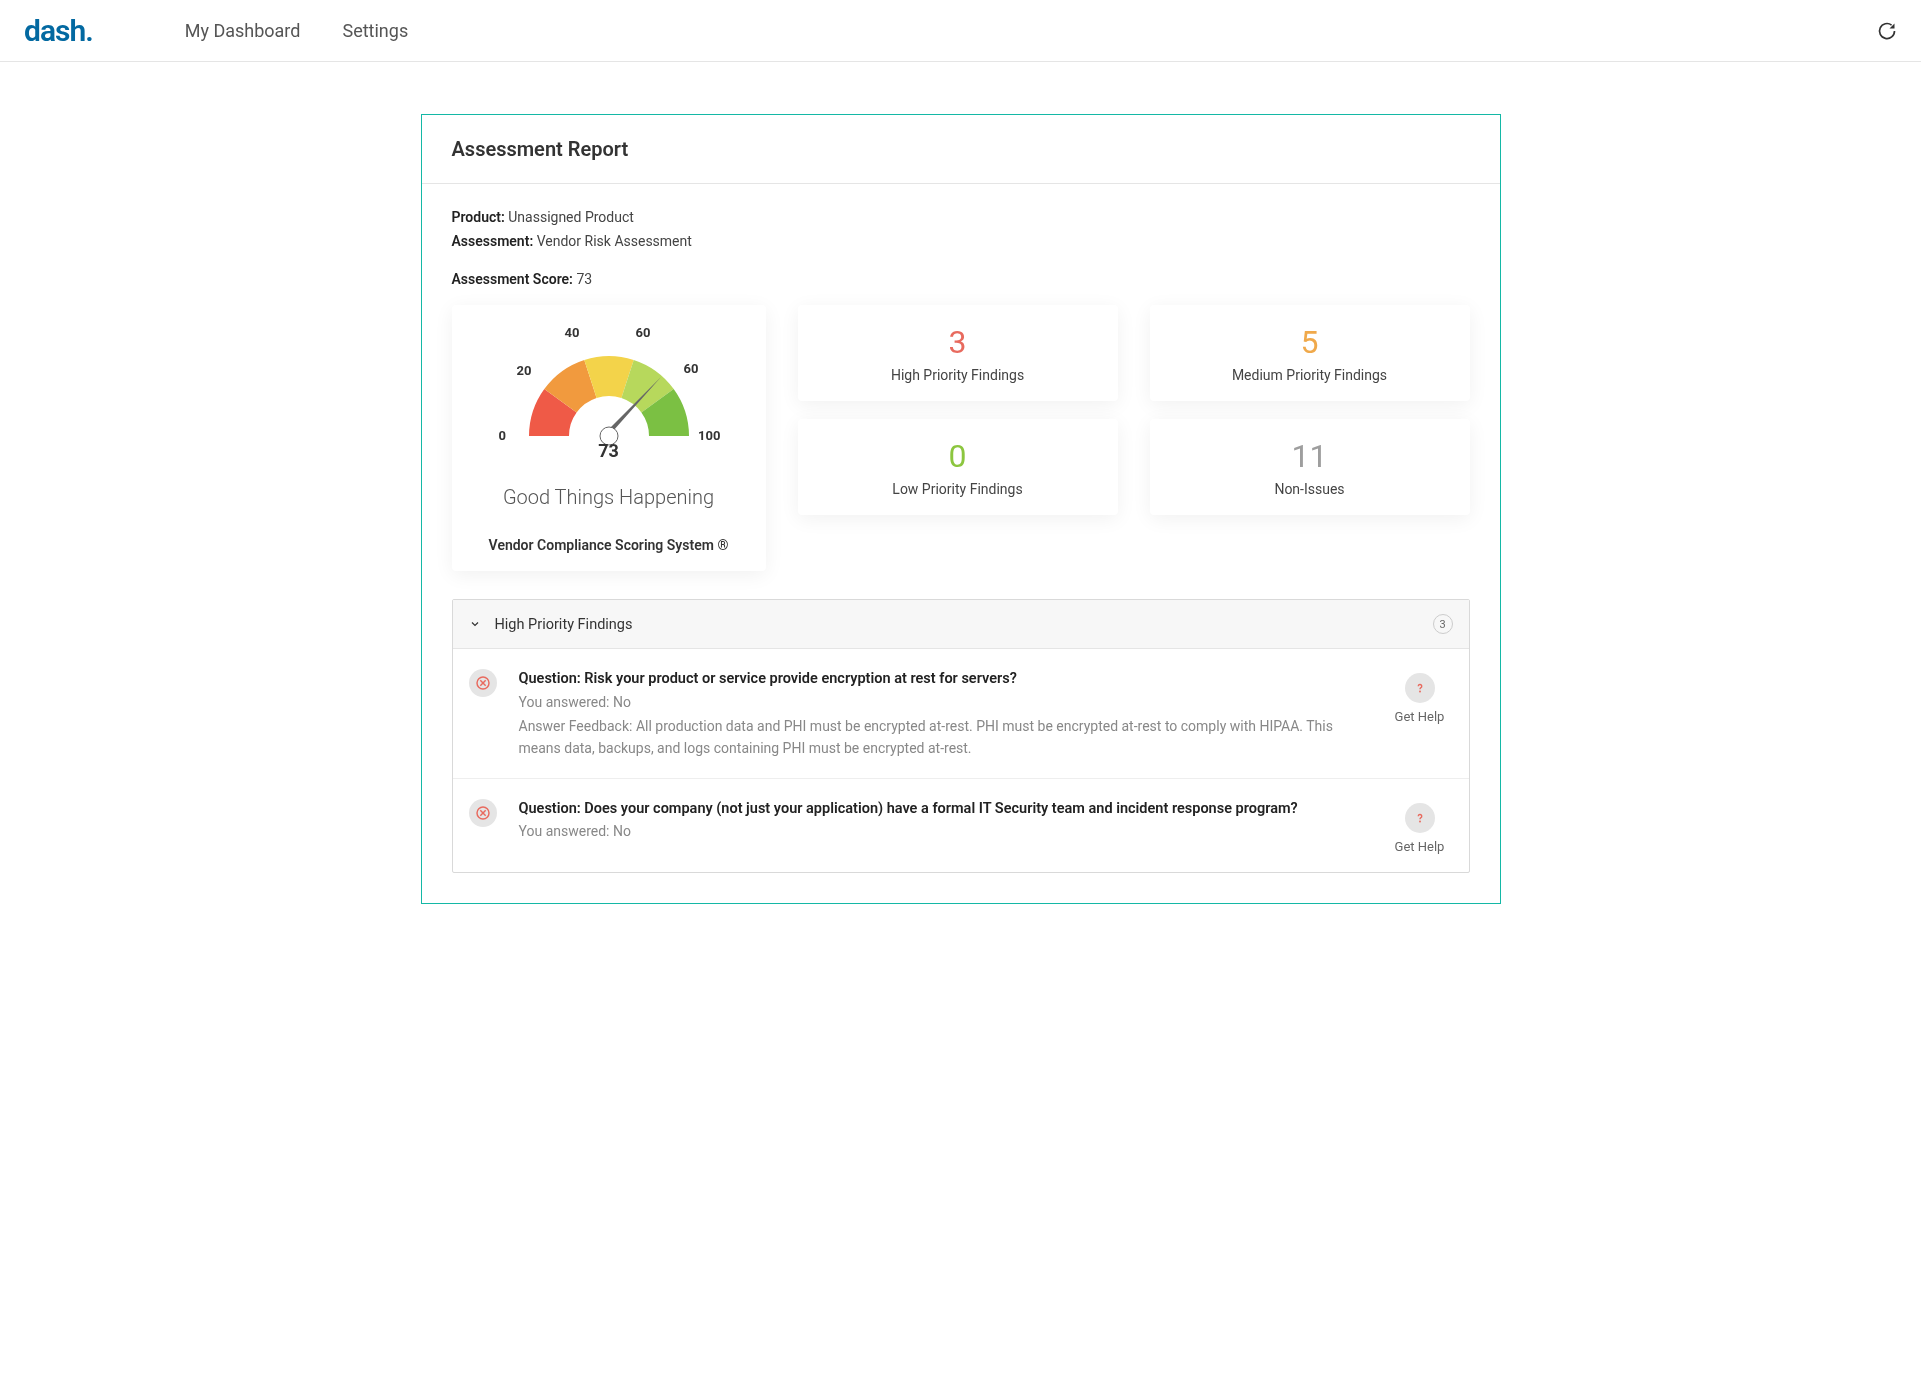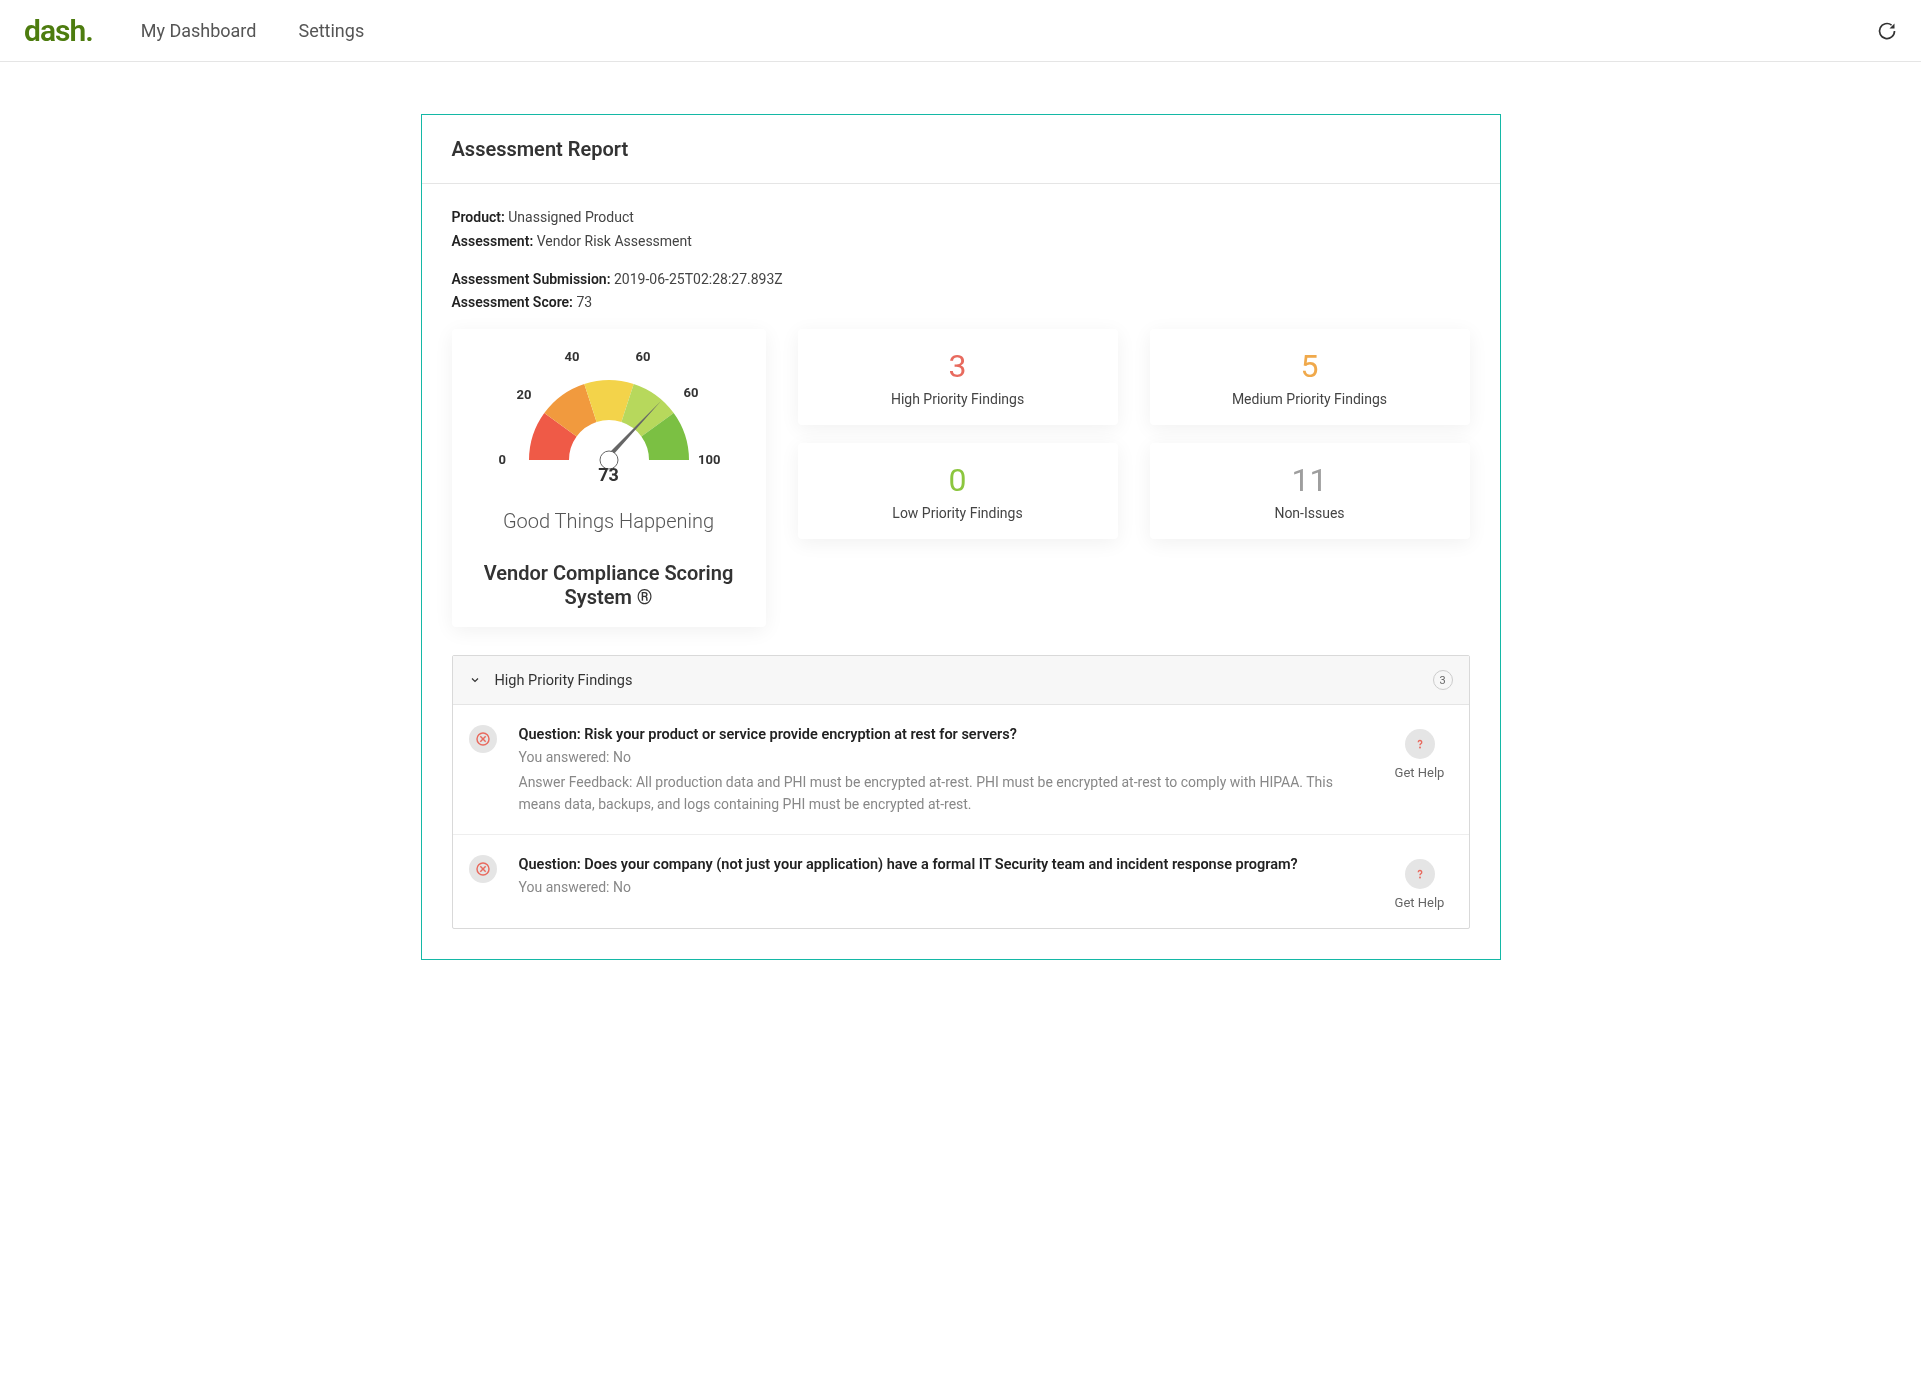--- a/index.html
+++ b/index.html
@@ -1,37 +1,37 @@
 <!DOCTYPE html>
 <html><head>
 <meta charset="utf-8">
 <style>
 * { margin: 0; padding: 0; box-sizing: border-box; }
 body { font-family: -apple-system, BlinkMacSystemFont, "Segoe UI", Roboto, Helvetica, Arial, sans-serif; background: #fff; color: #333; }
 .topnav { display: flex; align-items: center; padding: 0 24px; height: 62px; border-bottom: 1px solid #e5e5e5; }
-.logo { font-size: 30px; font-weight: 600; color: #4d7c0f; letter-spacing: -1px; margin-right: 48px; }
+.logo { font-size: 30px; font-weight: 600; color: #0369a1; letter-spacing: -1px; margin-right: 92px; }
 .logo::after { content: "."; }
 .navlink { font-size: 18px; color: #555; margin-right: 42px; cursor: pointer; }
 .spacer { flex: 1; }
 .refresh-icon { width: 20px; height: 20px; cursor: pointer; }
 .page { max-width: 1080px; margin: 52px auto; }
 .card { border: 1px solid #14b8a6; background: #fff; }
 .card-header { padding: 22px 30px; border-bottom: 1px solid #e5e5e5; }
 .card-header h1 { font-size: 20px; font-weight: 600; color: #333; }
 .card-body { padding: 22px 30px 30px; }
 .meta { font-size: 14px; color: #444; line-height: 1.7; }
 .meta strong { color: #222; font-weight: 600; }
 .meta-block { margin-bottom: 14px; }
 .stats-row { display: flex; gap: 32px; margin-top: 14px; }
 .gauge-card { width: 314px; background: #fff; box-shadow: 0 4px 20px rgba(0,0,0,0.06); border-radius: 4px; padding: 16px 10px 18px; text-align: center; }
 .gauge-wrap { position: relative; width: 220px; height: 140px; margin: 0 auto; }
 .gauge-score { position: absolute; left: 50%; transform: translateX(-50%); bottom: 0; font-size: 18px; font-weight: 700; color: #333; }
 .gauge-tick { position: absolute; font-size: 13px; font-weight: 700; color: #333; }
 .gauge-msg { font-size: 20px; color: #555; font-weight: 300; margin-top: 24px; }
-.gauge-system { font-size: 20px; font-weight: 600; color: #333; margin-top: 28px; }
+.gauge-system { font-size: 14px; font-weight: 600; color: #333; margin-top: 28px; }
 .stats-col { flex: 1; display: flex; flex-direction: column; gap: 18px; }
 .stat-row { display: flex; gap: 32px; }
 .stat-box { flex: 1; background: #fff; box-shadow: 0 4px 20px rgba(0,0,0,0.06); border-radius: 4px; text-align: center; padding: 18px 10px; }
 .stat-num { font-size: 32px; font-weight: 400; }
 .stat-label { font-size: 14px; color: #444; margin-top: 6px; }
 .findings { margin-top: 28px; border: 1px solid #d9d9d9; border-radius: 2px; }
 .findings-header { display: flex; align-items: center; padding: 14px 16px; background: #f7f7f7; border-bottom: 1px solid #e5e5e5; cursor: pointer; }
 .chevron { width: 12px; height: 12px; margin-right: 14px; }
 .findings-title { font-size: 14.5px; color: #333; }
 .findings-count { width: 20px; height: 20px; border: 1px solid #ccc; border-radius: 50%; display: flex; align-items: center; justify-content: center; font-size: 11px; color: #666; }
@@ -77,24 +77,20 @@
           <strong>Product:</strong>
           <span>Unassigned Product</span>
         </div>
         <div>
           <strong>Assessment:</strong>
           <span>Vendor Risk Assessment</span>
         </div>
       </div>
       <div class="meta">
         <div>
-          <strong>Assessment Submission:</strong>
-          <span>2019-06-25T02:28:27.893Z</span>
-        </div>
-        <div>
           <strong>Assessment Score:</strong>
           <span>73</span>
         </div>
       </div>
 
       <div class="stats-row">
 
         <div class="gauge-card">
           <div class="gauge-wrap">
             <svg viewBox="0 0 220 140" width="220" height="140">

